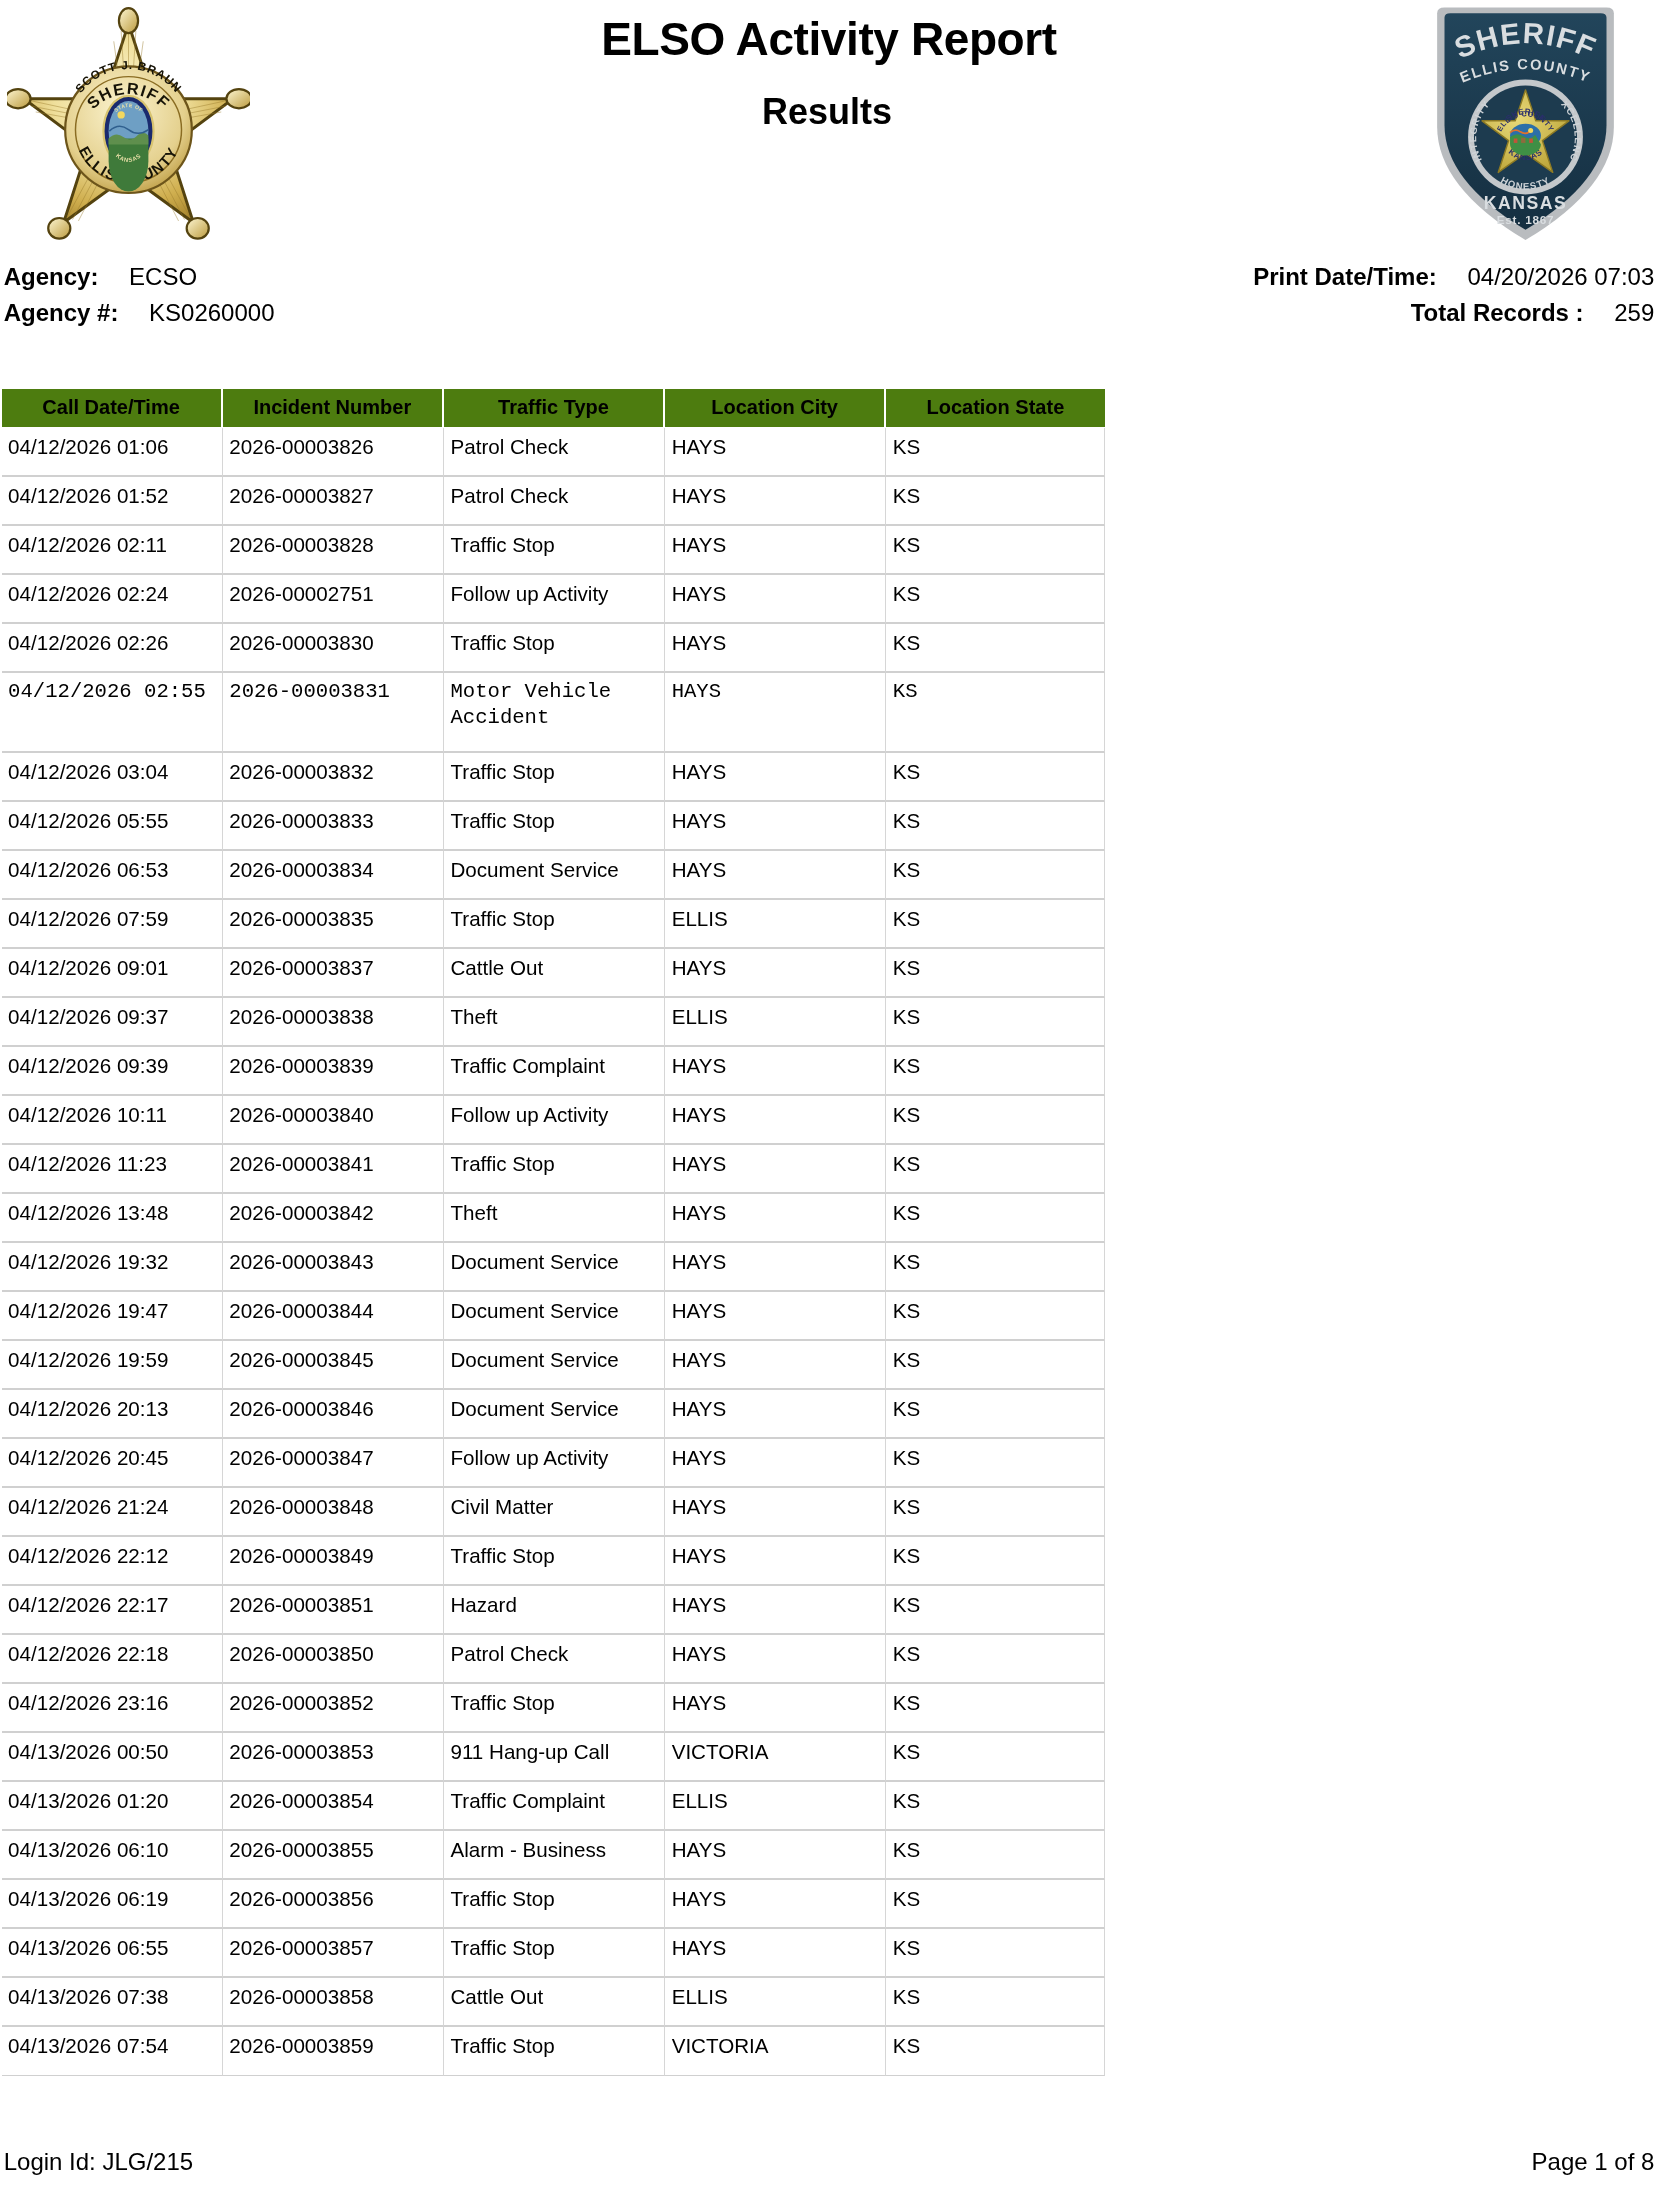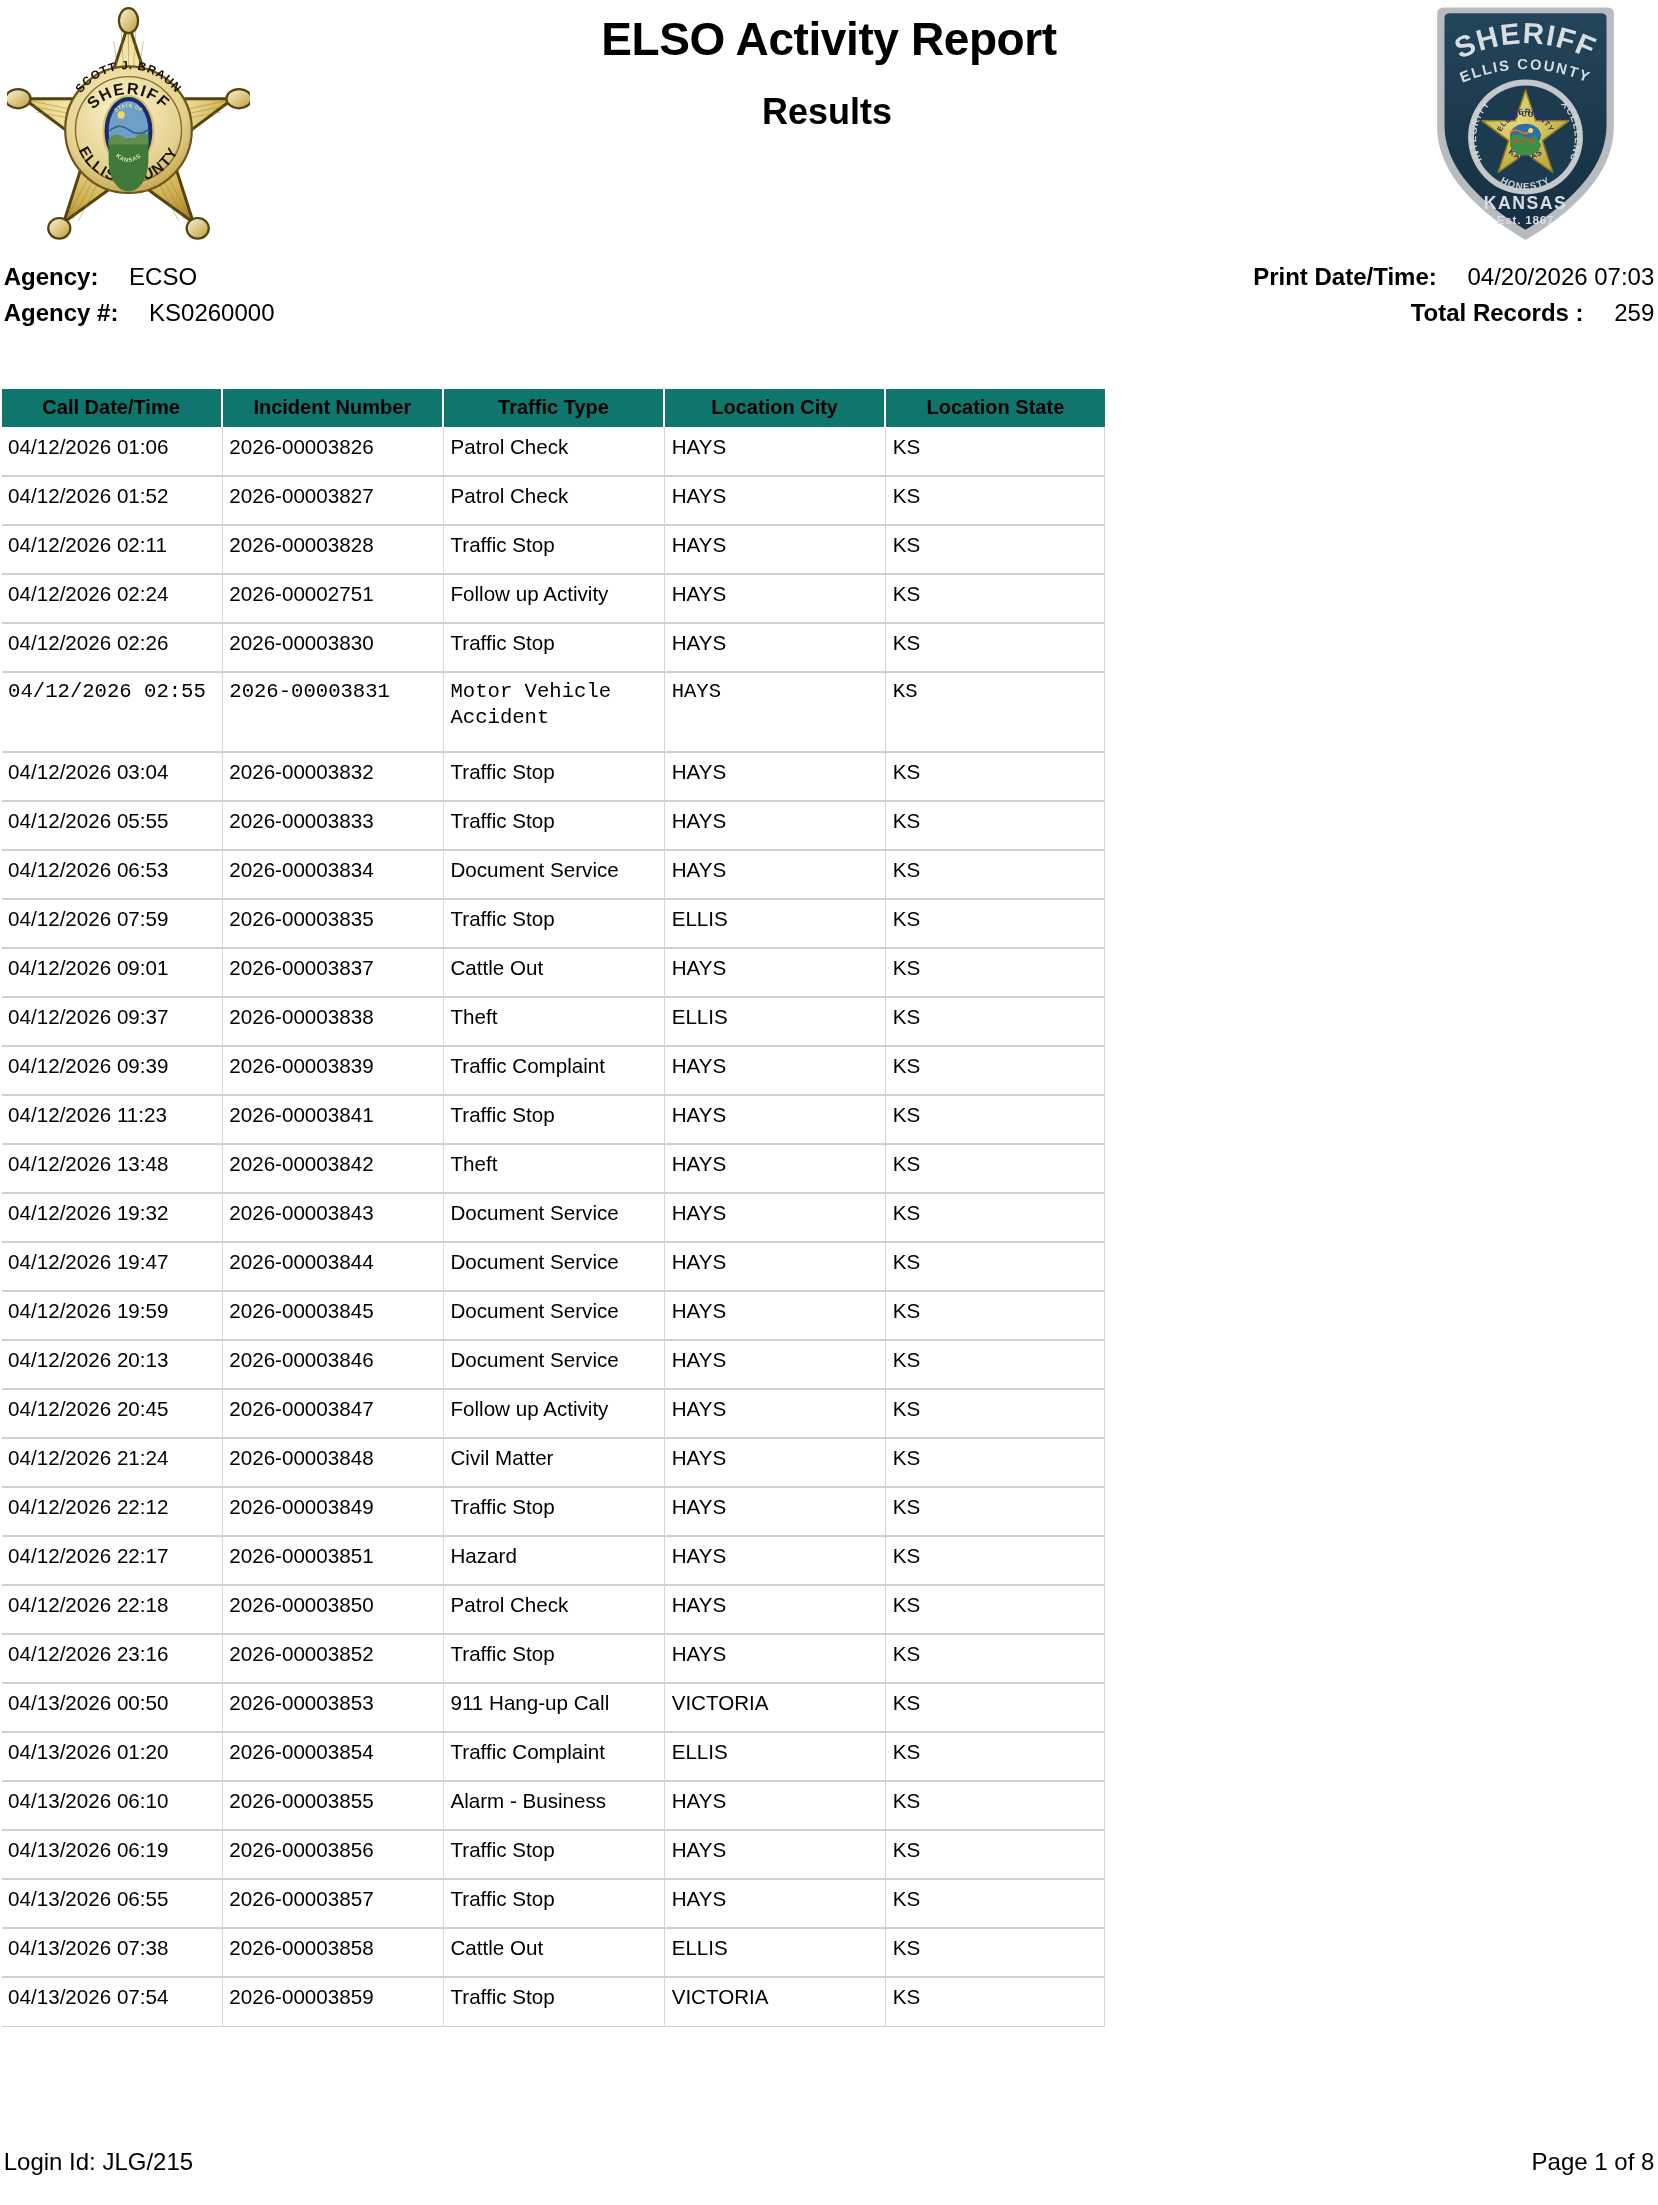--- a/index.html
+++ b/index.html
@@ -105,21 +105,21 @@
     width: 1103px;
     font-size: 0;
   }
   table.results col.c1 { width: 221px; }
   table.results col.c2 { width: 221px; }
   table.results col.c3 { width: 221px; }
   table.results col.c4 { width: 221px; }
   table.results col.c5 { width: 218px; }
 
   table.results th {
-    background: #0f766e;
+    background: #4d7c0f;
     font-size: 20px;
     font-weight: bold;
     text-align: center;
     padding: 7.4px 5.9px 8px 5.9px;
     height: 28px;
     border-right: 2.2px solid #ffffff;
     border-bottom: 1.5px solid #ffffff;
     vertical-align: middle;
     box-sizing: border-box;
     font-family: "Liberation Sans", sans-serif;
@@ -463,20 +463,27 @@
           <td>KS</td>
         </tr>
         <tr class="data-row">
           <td>04/12/2026 09:39</td>
           <td>2026-00003839</td>
           <td>Traffic Complaint</td>
           <td>HAYS</td>
           <td>KS</td>
         </tr>
         <tr class="data-row">
+          <td>04/12/2026 10:11</td>
+          <td>2026-00003840</td>
+          <td>Follow up Activity</td>
+          <td>HAYS</td>
+          <td>KS</td>
+        </tr>
+        <tr class="data-row">
           <td>04/12/2026 11:23</td>
           <td>2026-00003841</td>
           <td>Traffic Stop</td>
           <td>HAYS</td>
           <td>KS</td>
         </tr>
         <tr class="data-row">
           <td>04/12/2026 13:48</td>
           <td>2026-00003842</td>
           <td>Theft</td>

